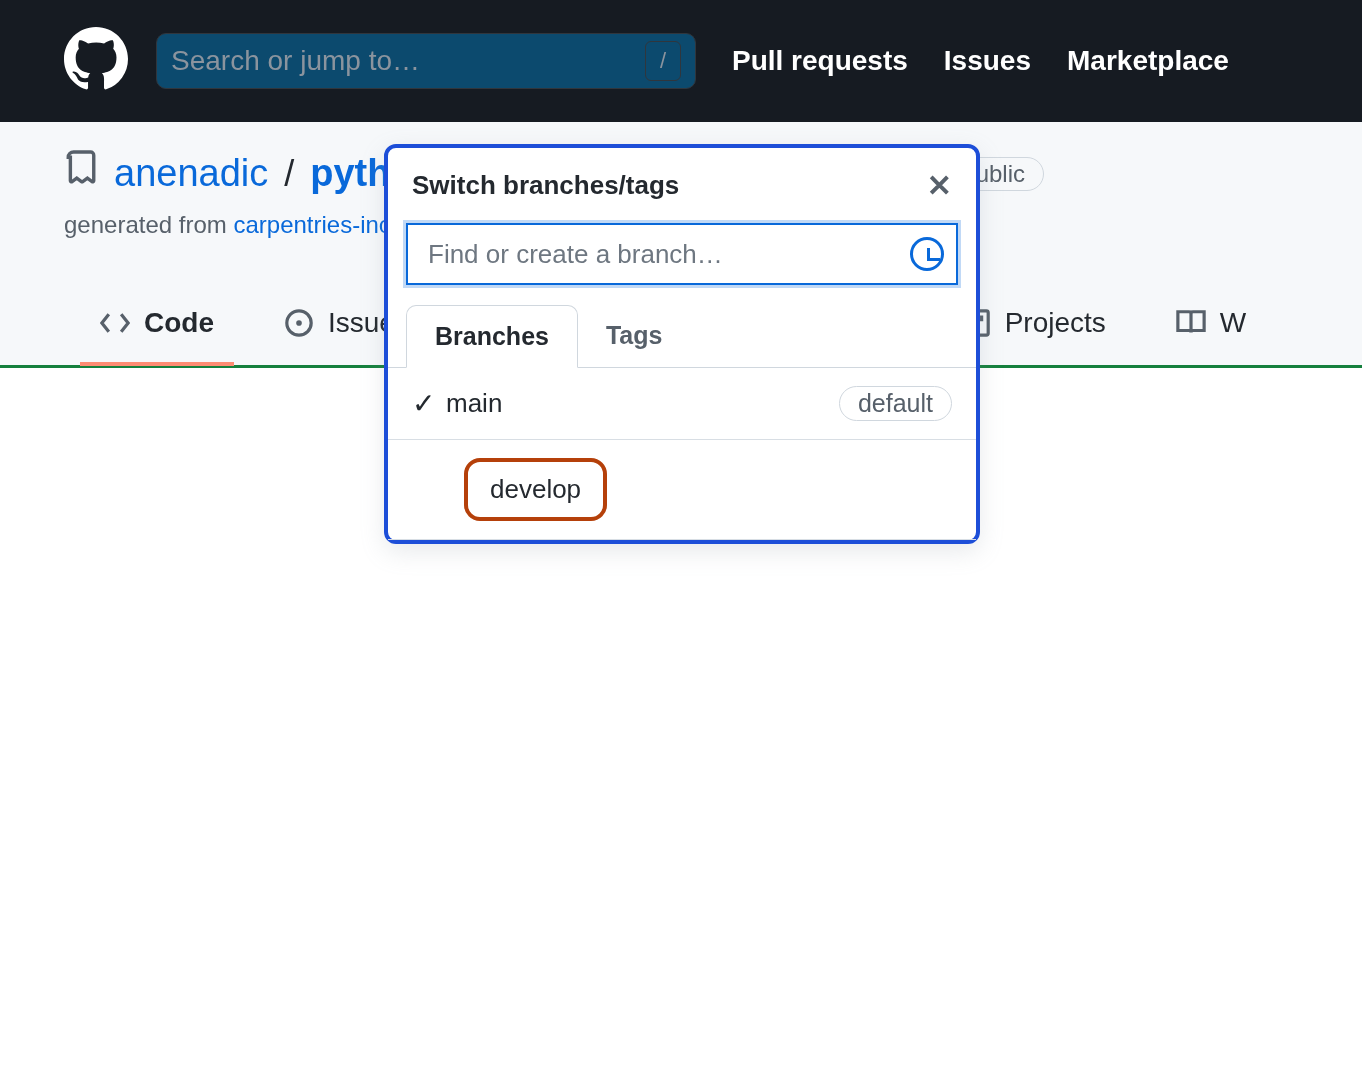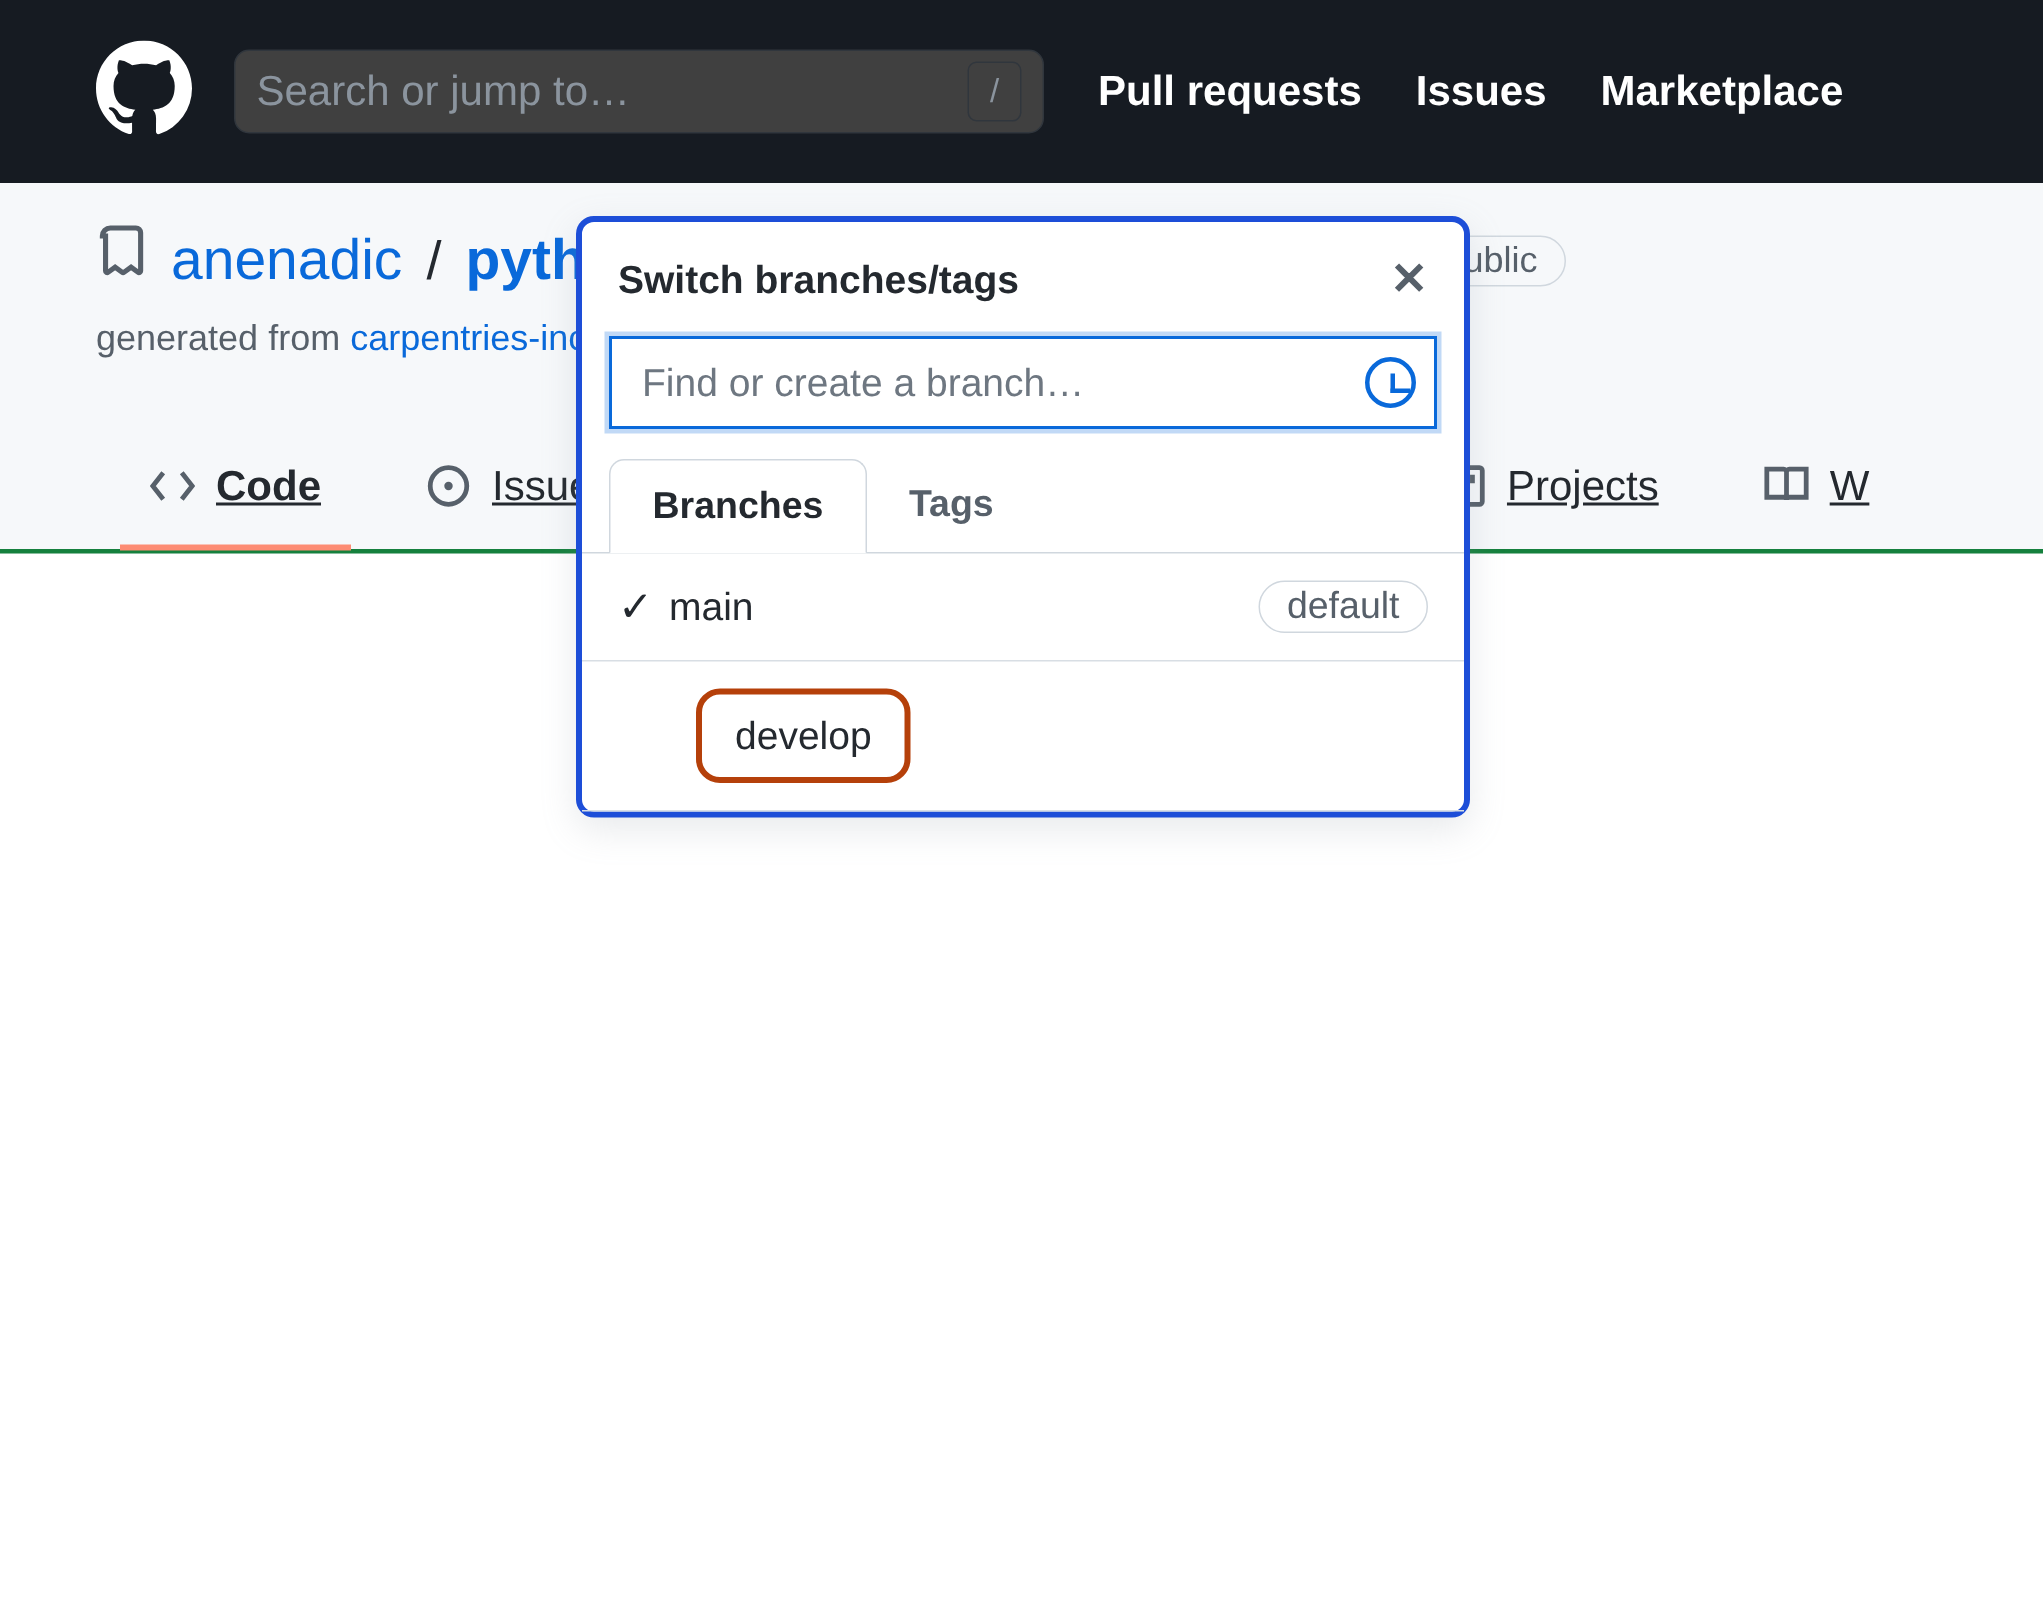--- a/index.html
+++ b/index.html
@@ -18,21 +18,21 @@
   height: 122px;
   display: flex;
   align-items: center;
   padding-left: 64px;
   gap: 28px;
 }
 .gh-logo svg { width: 64px; height: 64px; fill: #fff; }
 .search-box {
   flex: 0 0 540px;
   height: 56px;
-  background: #404040;
+  background: #0c4a6e;
   border: 1px solid #30363d;
   border-radius: 10px;
   display: flex;
   align-items: center;
   padding: 16px 14px;
   color: #8b949e;
   font-size: 28px;
 }
 .search-box .ph { flex: 1; }
 .slash-key {
@@ -76,21 +76,20 @@
   color: #57606a;
 }
 .generated-row a { color: #0969da; }
 
 
 .repo-tabs {
   display: flex;
   gap: 54px;
   padding-left: 92px;
   margin-top: 54px;
-  text-decoration: underline;
 }
 .tab {
   display: flex; align-items: center; gap: 14px;
   padding: 14px 8px 26px 8px;
   font-size: 28px;
   color: #24292f;
   position: relative;
   cursor: pointer;
 }
 .tab svg { width: 30px; height: 30px; fill: none; stroke: #57606a; stroke-width: 1.7; }

